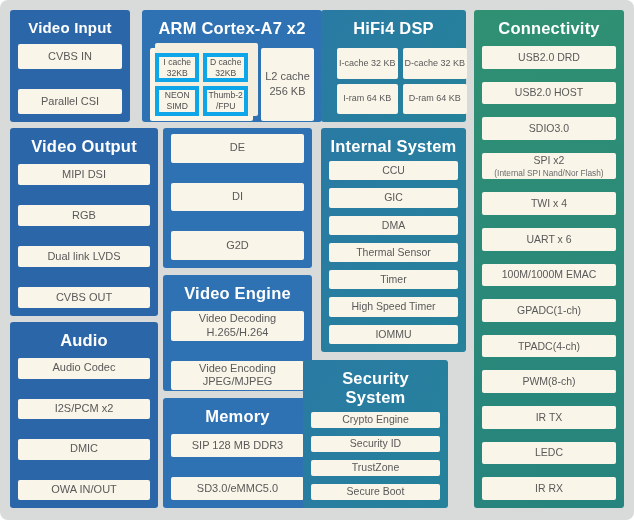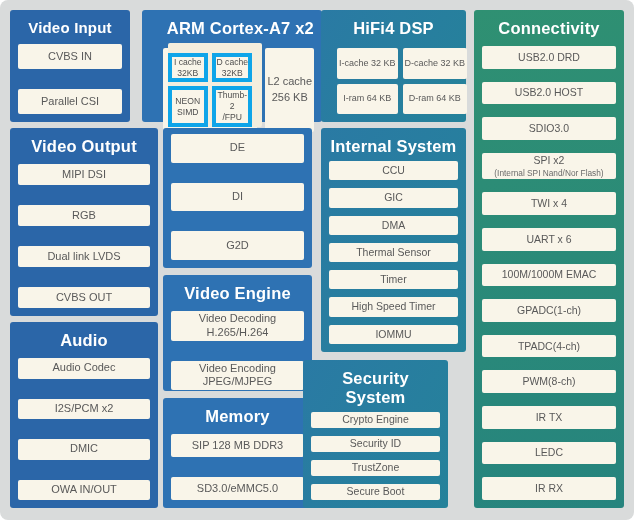--- a/index.html
+++ b/index.html
@@ -52,21 +52,21 @@
   <section class="panel c1" style="left:10px;top:322px;width:148px;height:186px;">
     <h2 class="ptitle big">Audio</h2>
     <div class="items">
       <div class="item">Audio Codec</div>
       <div class="item">I2S/PCM x2</div>
       <div class="item">DMIC</div>
       <div class="item">OWA IN/OUT</div>
     </div>
   </section>
 
-  <section class="panel c2" style="left:142px;top:10px;width:180px;height:112px;align-items:flex-end;">
+  <section class="panel c2" style="left:142px;top:10px;width:180px;height:112px;">
     <h2 class="ptitle big">ARM Cortex-A7 x2</h2>
     <div class="arm-row">
       <div class="cache-card">
         <div class="cache-box">
           <span>I cache</span>
           <span>32KB</span>
         </div>
         <div class="cache-box">
           <span>D cache</span>
           <span>32KB</span>

